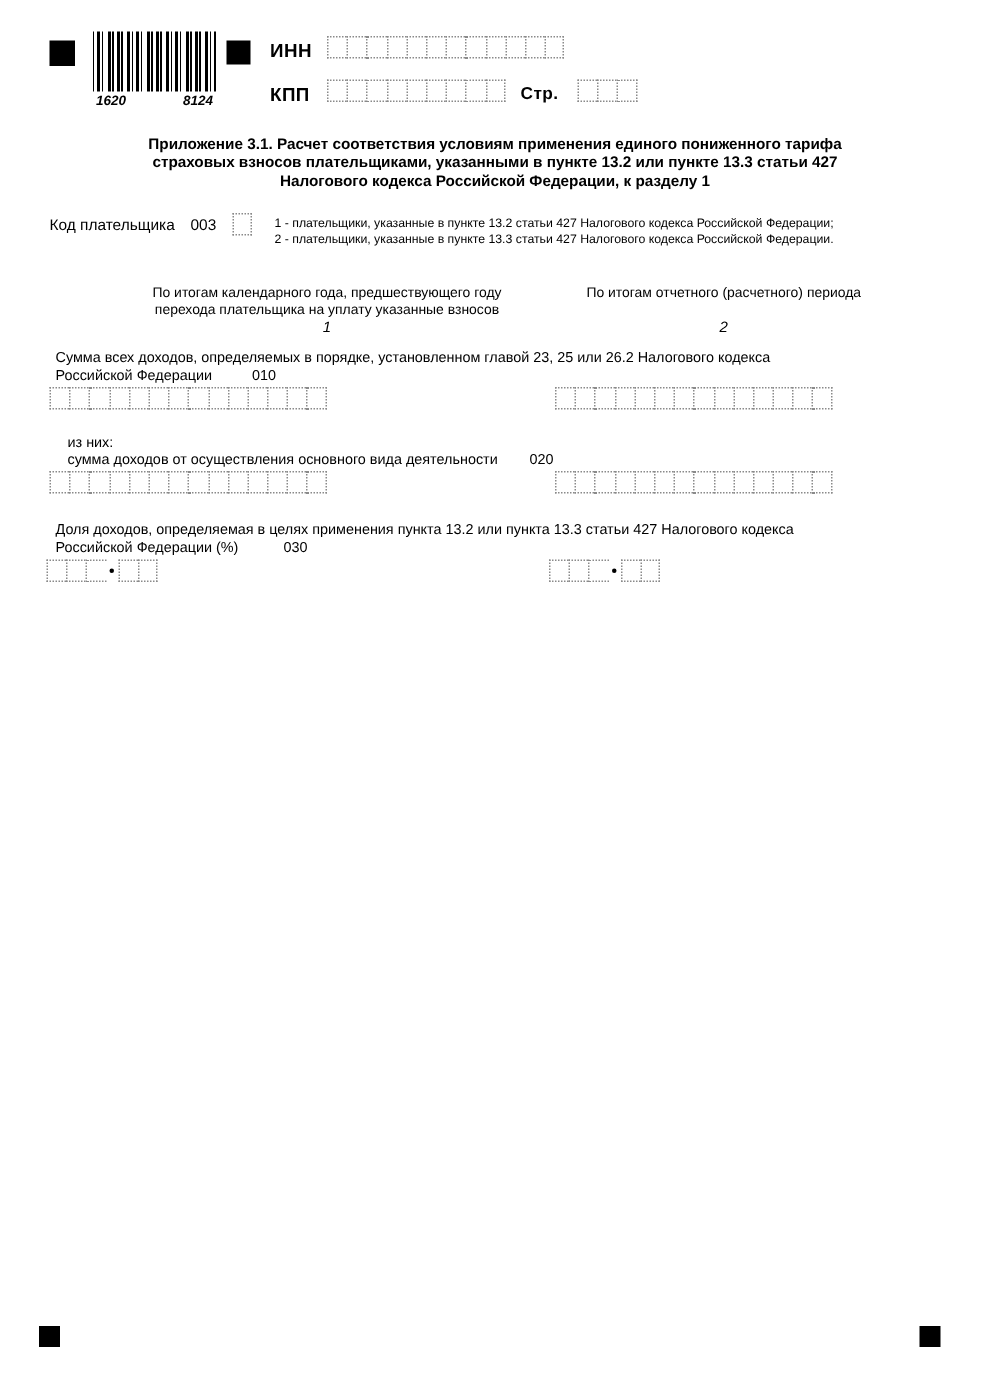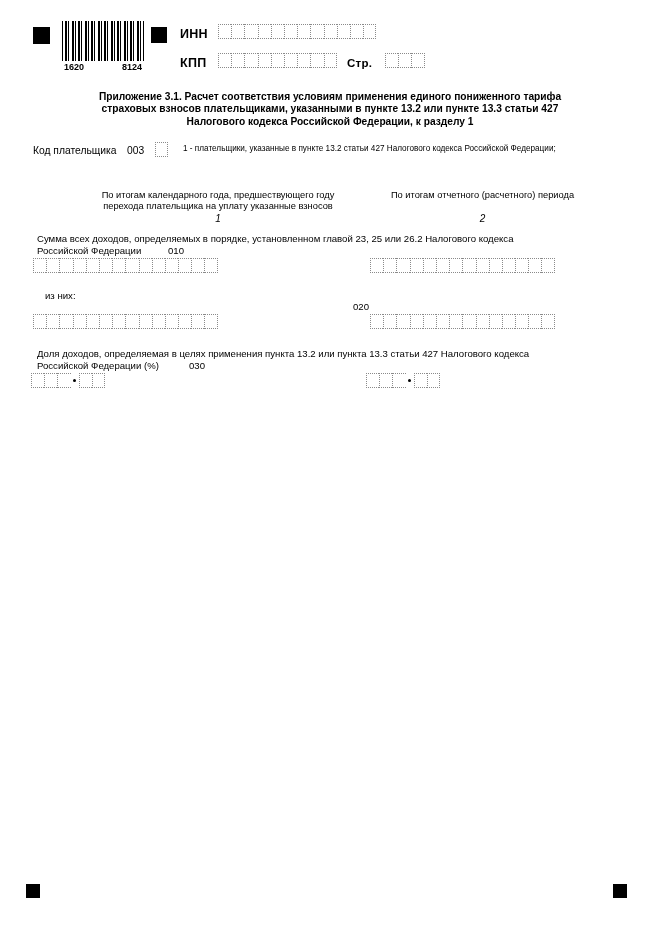--- a/index.html
+++ b/index.html
@@ -56,20 +56,21 @@
   }
   .barcode-digits {
     display: flex;
     justify-content: space-between;
     font-size: 9px;
     font-weight: bold;
     letter-spacing: 0px;
     margin-top: 1px;
     padding: 0 2px;
     font-family: "Liberation Sans", sans-serif;
+    font-style: italic;
   }
 
   
   .cells {
     display: flex;
     align-items: stretch;
   }
   .cell {
     width: 13.2px;
     height: 15px;
@@ -256,20 +257,21 @@
     <div>Налогового кодекса Российской Федерации, к разделу 1</div>
   </div>
 
   <div class="payer-label">Код плательщика</div>
   <div class="payer-code-num">003</div>
   <div class="cells f-payer">
       <div class="cell"></div>
     </div>
   <div class="payer-notes">
     <div>1 - плательщики, указанные в пункте 13.2 статьи 427 Налогового кодекса Российской Федерации;</div>
+    <div>2 - плательщики, указанные в пункте 13.3 статьи 427 Налогового кодекса Российской Федерации.</div>
   </div>
 
   <div class="colhdr colhdr-left">
     <div>По итогам календарного года, предшествующего году</div>
     <div>перехода плательщика на уплату указанные взносов</div>
   </div>
   <div class="colnum colnum-1">1</div>
 
   <div class="colhdr colhdr-right">
     <div>По итогам отчетного (расчетного) периода</div>
@@ -308,20 +310,21 @@
       <div class="cell"></div>
       <div class="cell"></div>
       <div class="cell"></div>
       <div class="cell"></div>
       <div class="cell"></div>
       <div class="cell"></div>
       <div class="cell"></div>
     </div>
 
   <div class="row-label lbl-020a">из них:</div>
+  <div class="row-label lbl-020b">сумма доходов от осуществления основного вида деятельности</div>
   <div class="row-code code-020">020</div>
   <div class="cells f-020-l">
       <div class="cell"></div>
       <div class="cell"></div>
       <div class="cell"></div>
       <div class="cell"></div>
       <div class="cell"></div>
       <div class="cell"></div>
       <div class="cell"></div>
       <div class="cell"></div>

